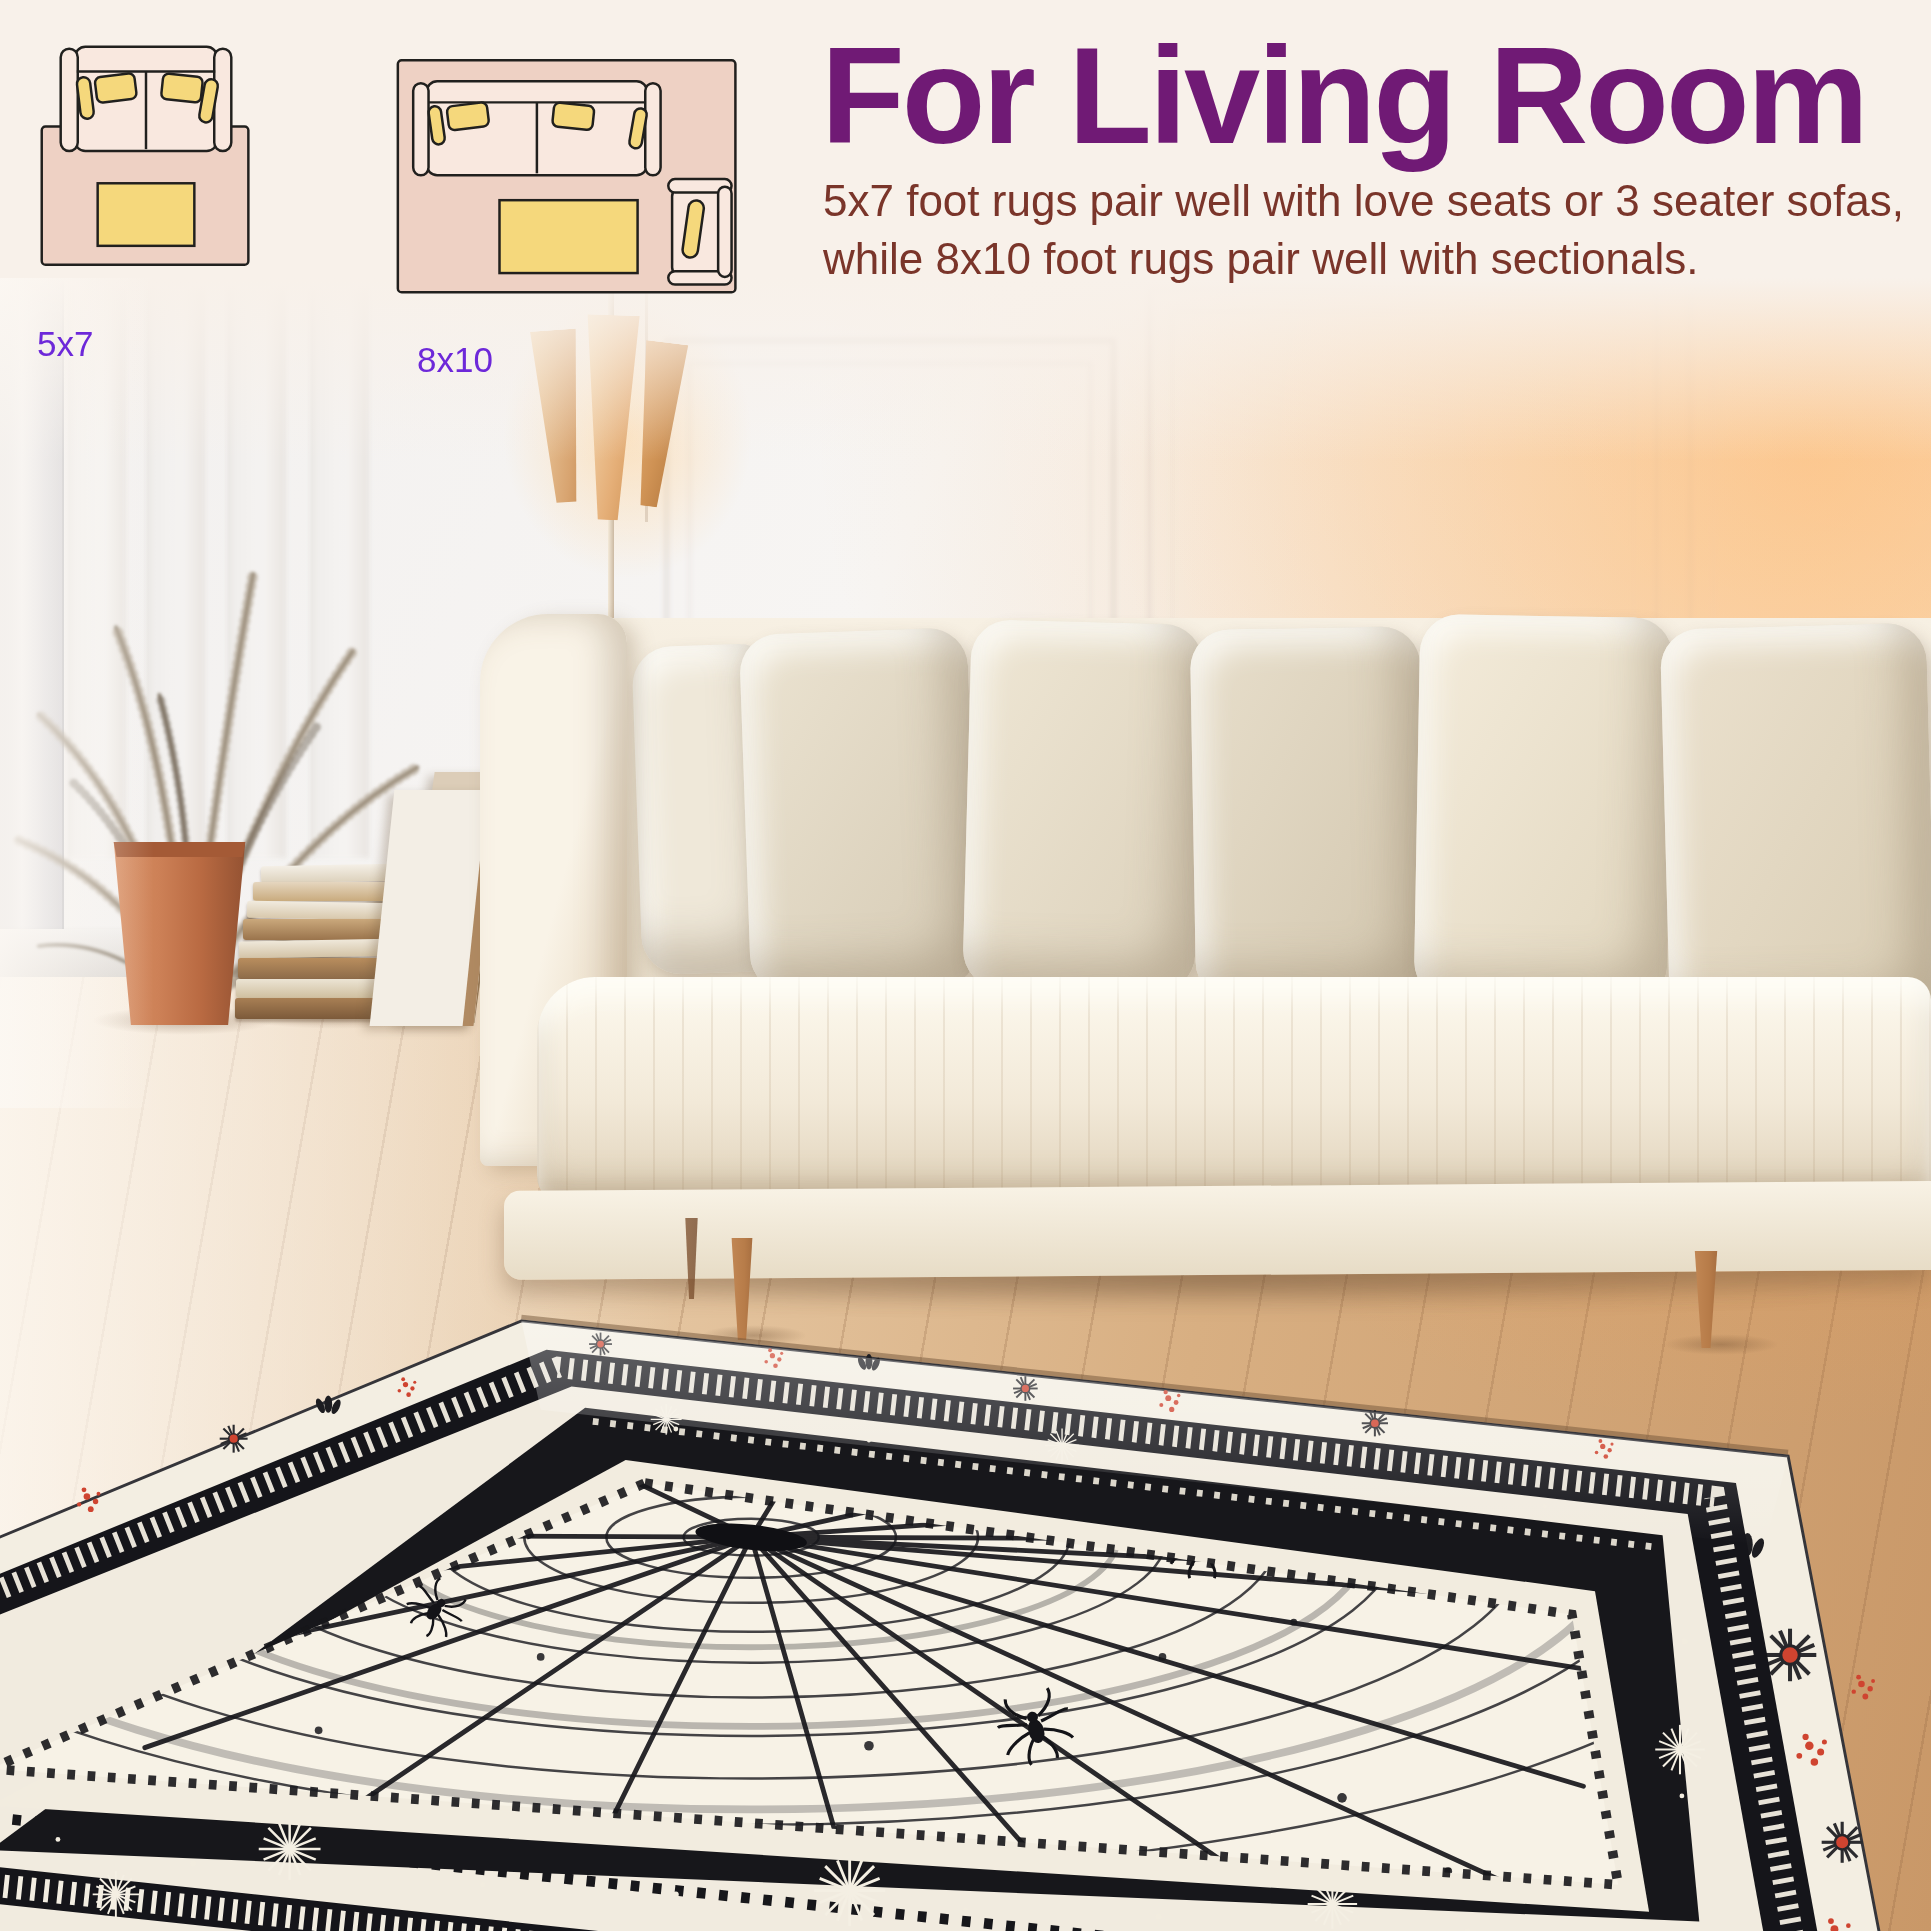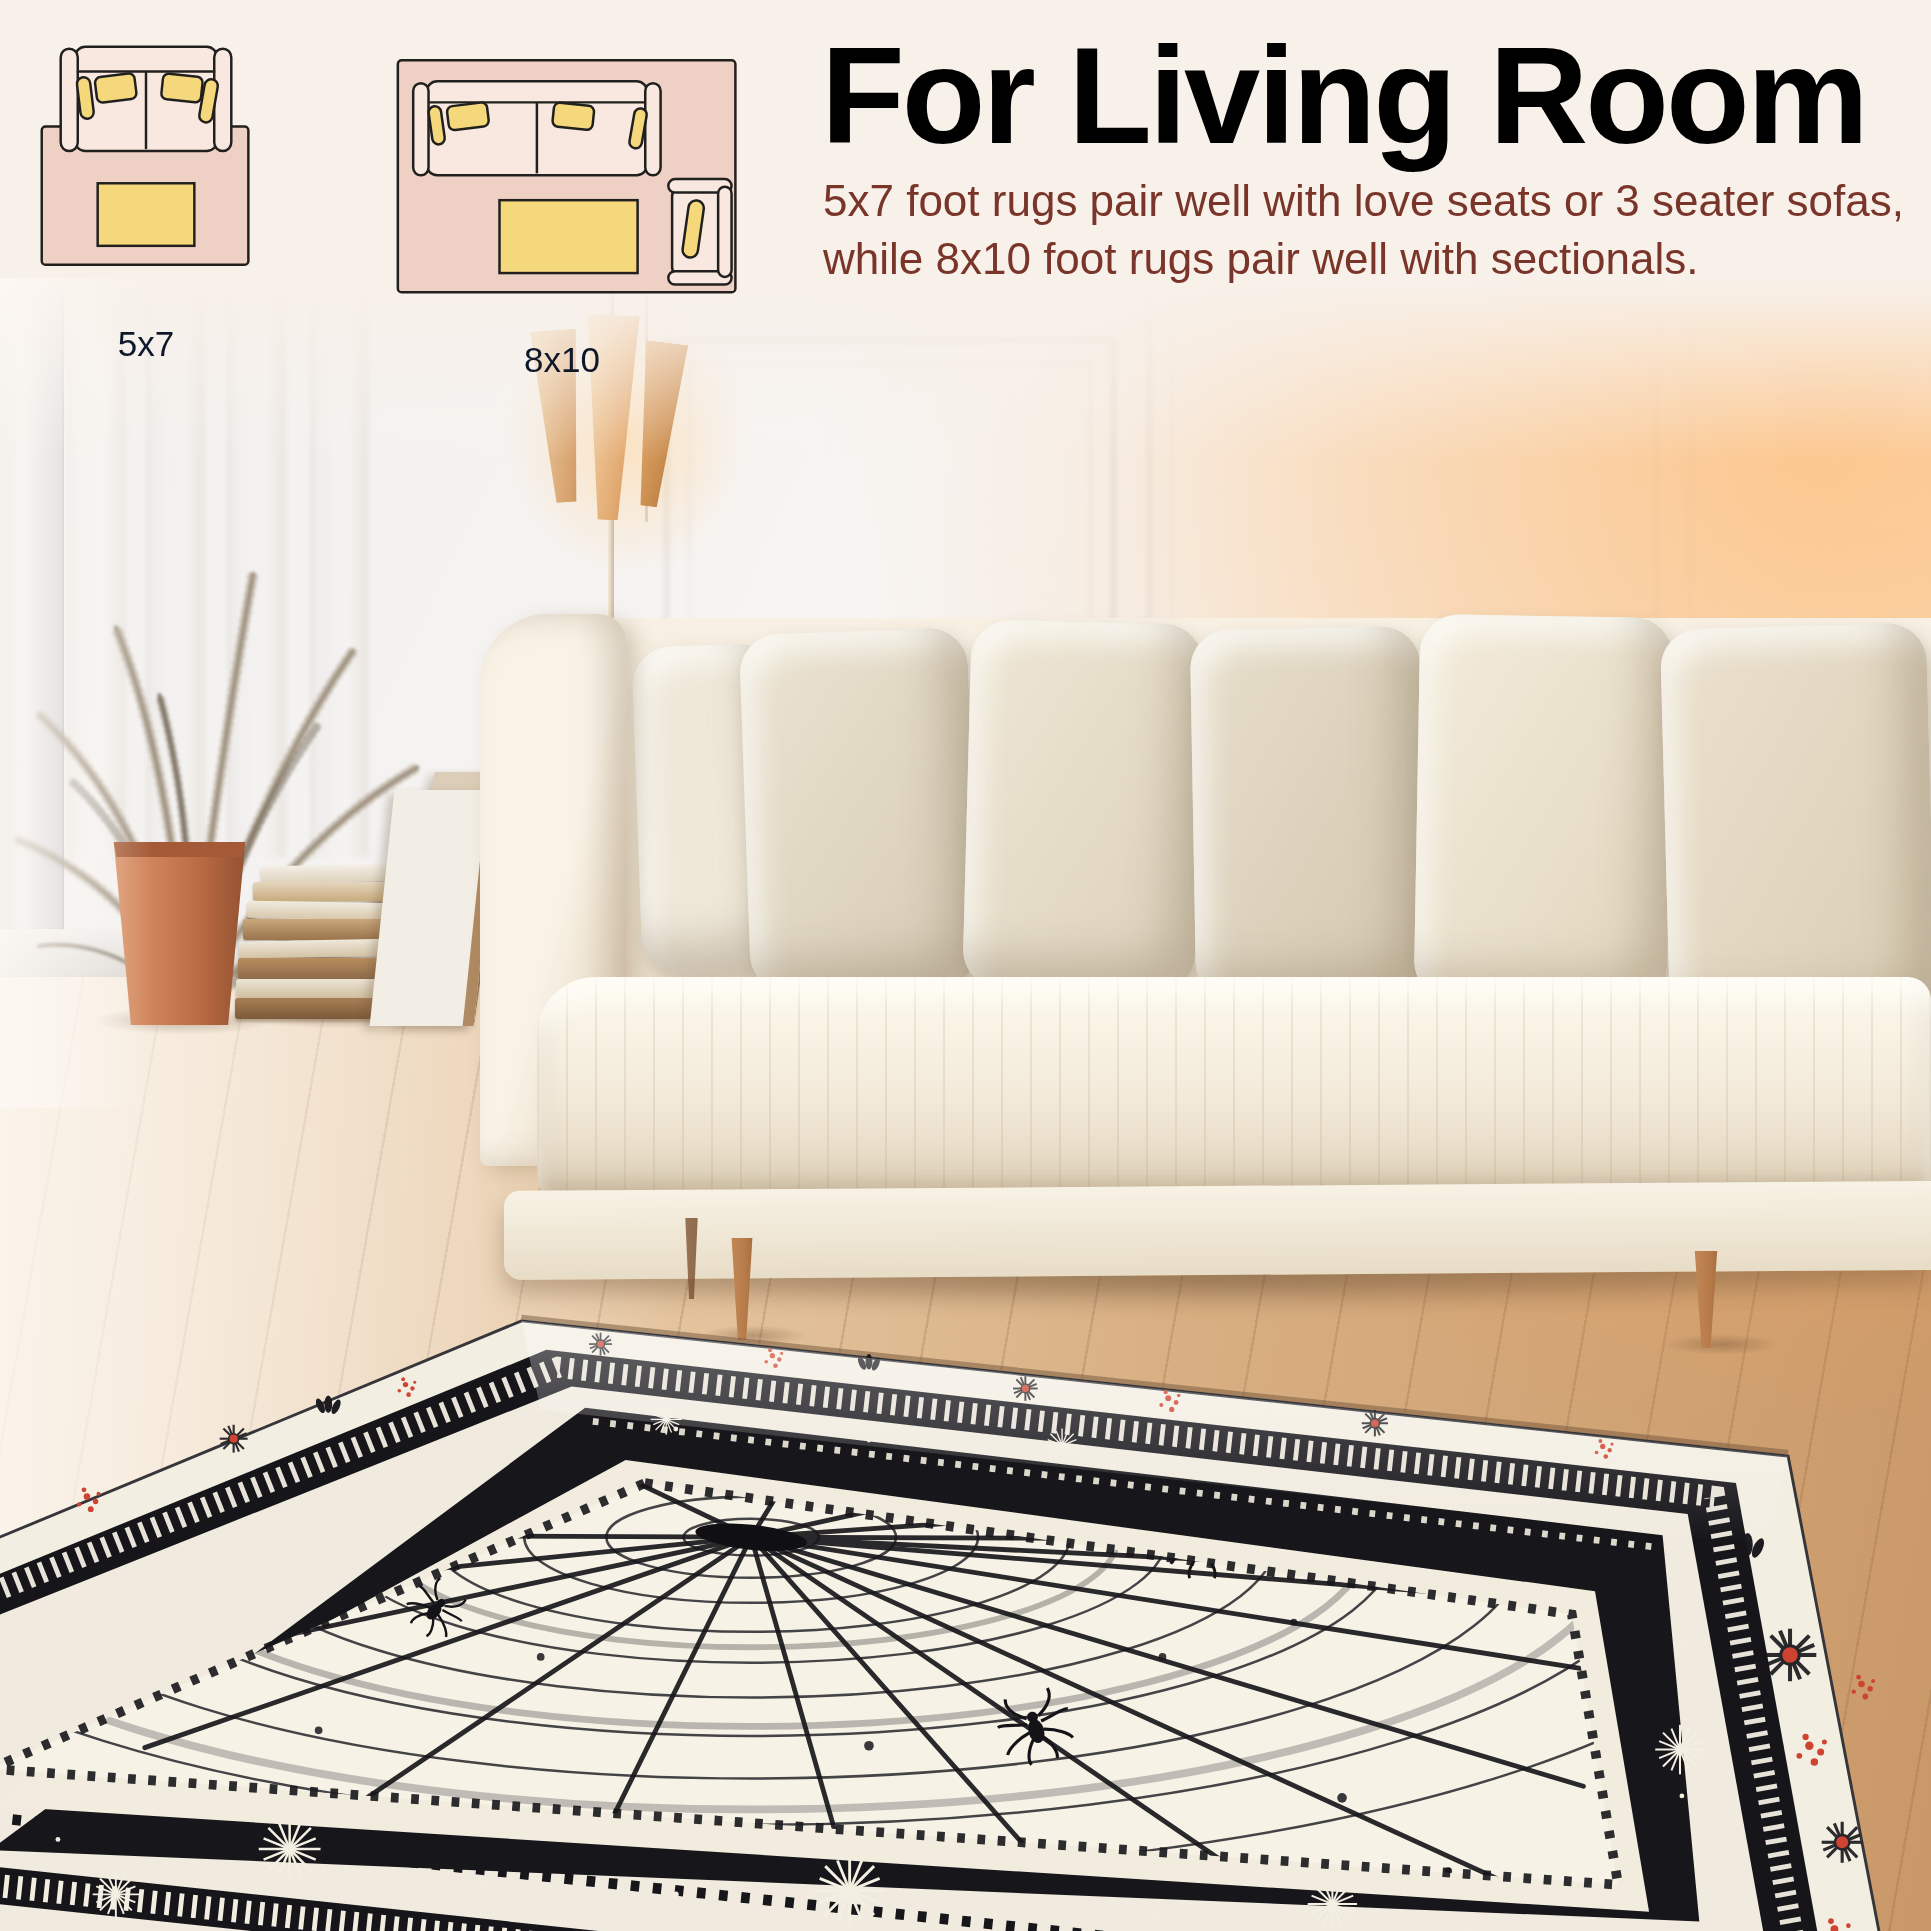--- a/index.html
+++ b/index.html
@@ -1,23 +1,23 @@
 <!DOCTYPE html>
 <html><head>
 <meta charset="utf-8">
 <style>
   html,body{margin:0;padding:0;background:#2a2a2a;}
   .canvas{position:relative;width:1931px;height:1931px;overflow:hidden;
     background:#f8f1ea;font-family:"Liberation Sans",sans-serif;}
   .abs{position:absolute;}
   
   .title{left:821px;top:27px;width:1091px;font-size:137px;font-weight:bold;
-    letter-spacing:-2.9px;color:#000000;line-height:1.0;}
+    letter-spacing:-2.9px;color:#701a75;line-height:1.0;}
   .descr{left:823px;top:172px;width:1108px;font-size:44px;line-height:1.32;color:#7a352a;}
-  .diag-label{font-size:35px;color:#0f172a;text-align:center;}
+  .diag-label{font-size:35px;color:#6d28d9;text-align:left;}
   
   .wall{left:0;top:278px;width:1931px;height:743px;
     background:linear-gradient(115deg,#f2f0ef 0%,#f7f5f3 45%,#f4ede4 75%,#f6e7d4 100%);}
   .wall-detail{left:0;top:278px;width:1931px;height:743px;filter:blur(2.4px);opacity:.95;}
   .pilaster{position:absolute;top:9.7px;height:570px;width:54px;
     border-left:2.9px solid #dedad6;border-right:2.9px solid #e7e3df;
     background:linear-gradient(90deg,#efedeb,#f6f4f2 60%,#eae6e2);}
   .frame{position:absolute;border:5.8px solid #e6e2de;border-radius:1.9px;}
   .frame .inner{position:absolute;left:19.3px;top:19.3px;right:19.3px;bottom:19.3px;border:3.9px solid #edeae6;}
   .chair-rail{position:absolute;left:502px;top:546px;width:1429px;height:23px;

